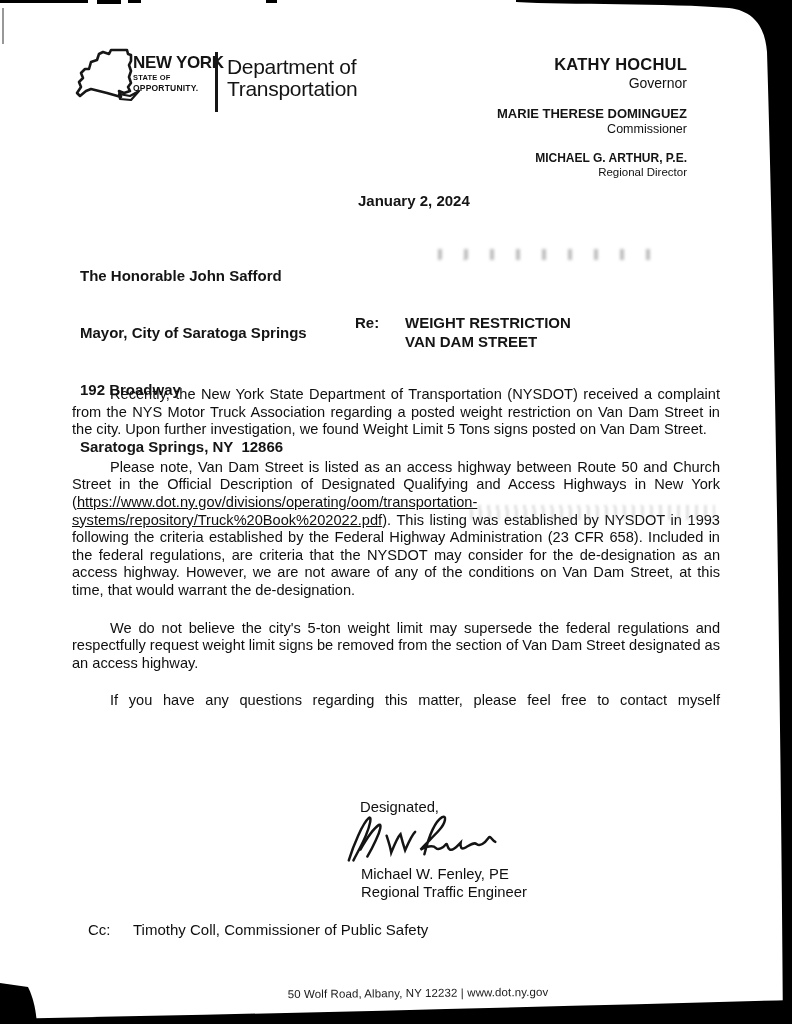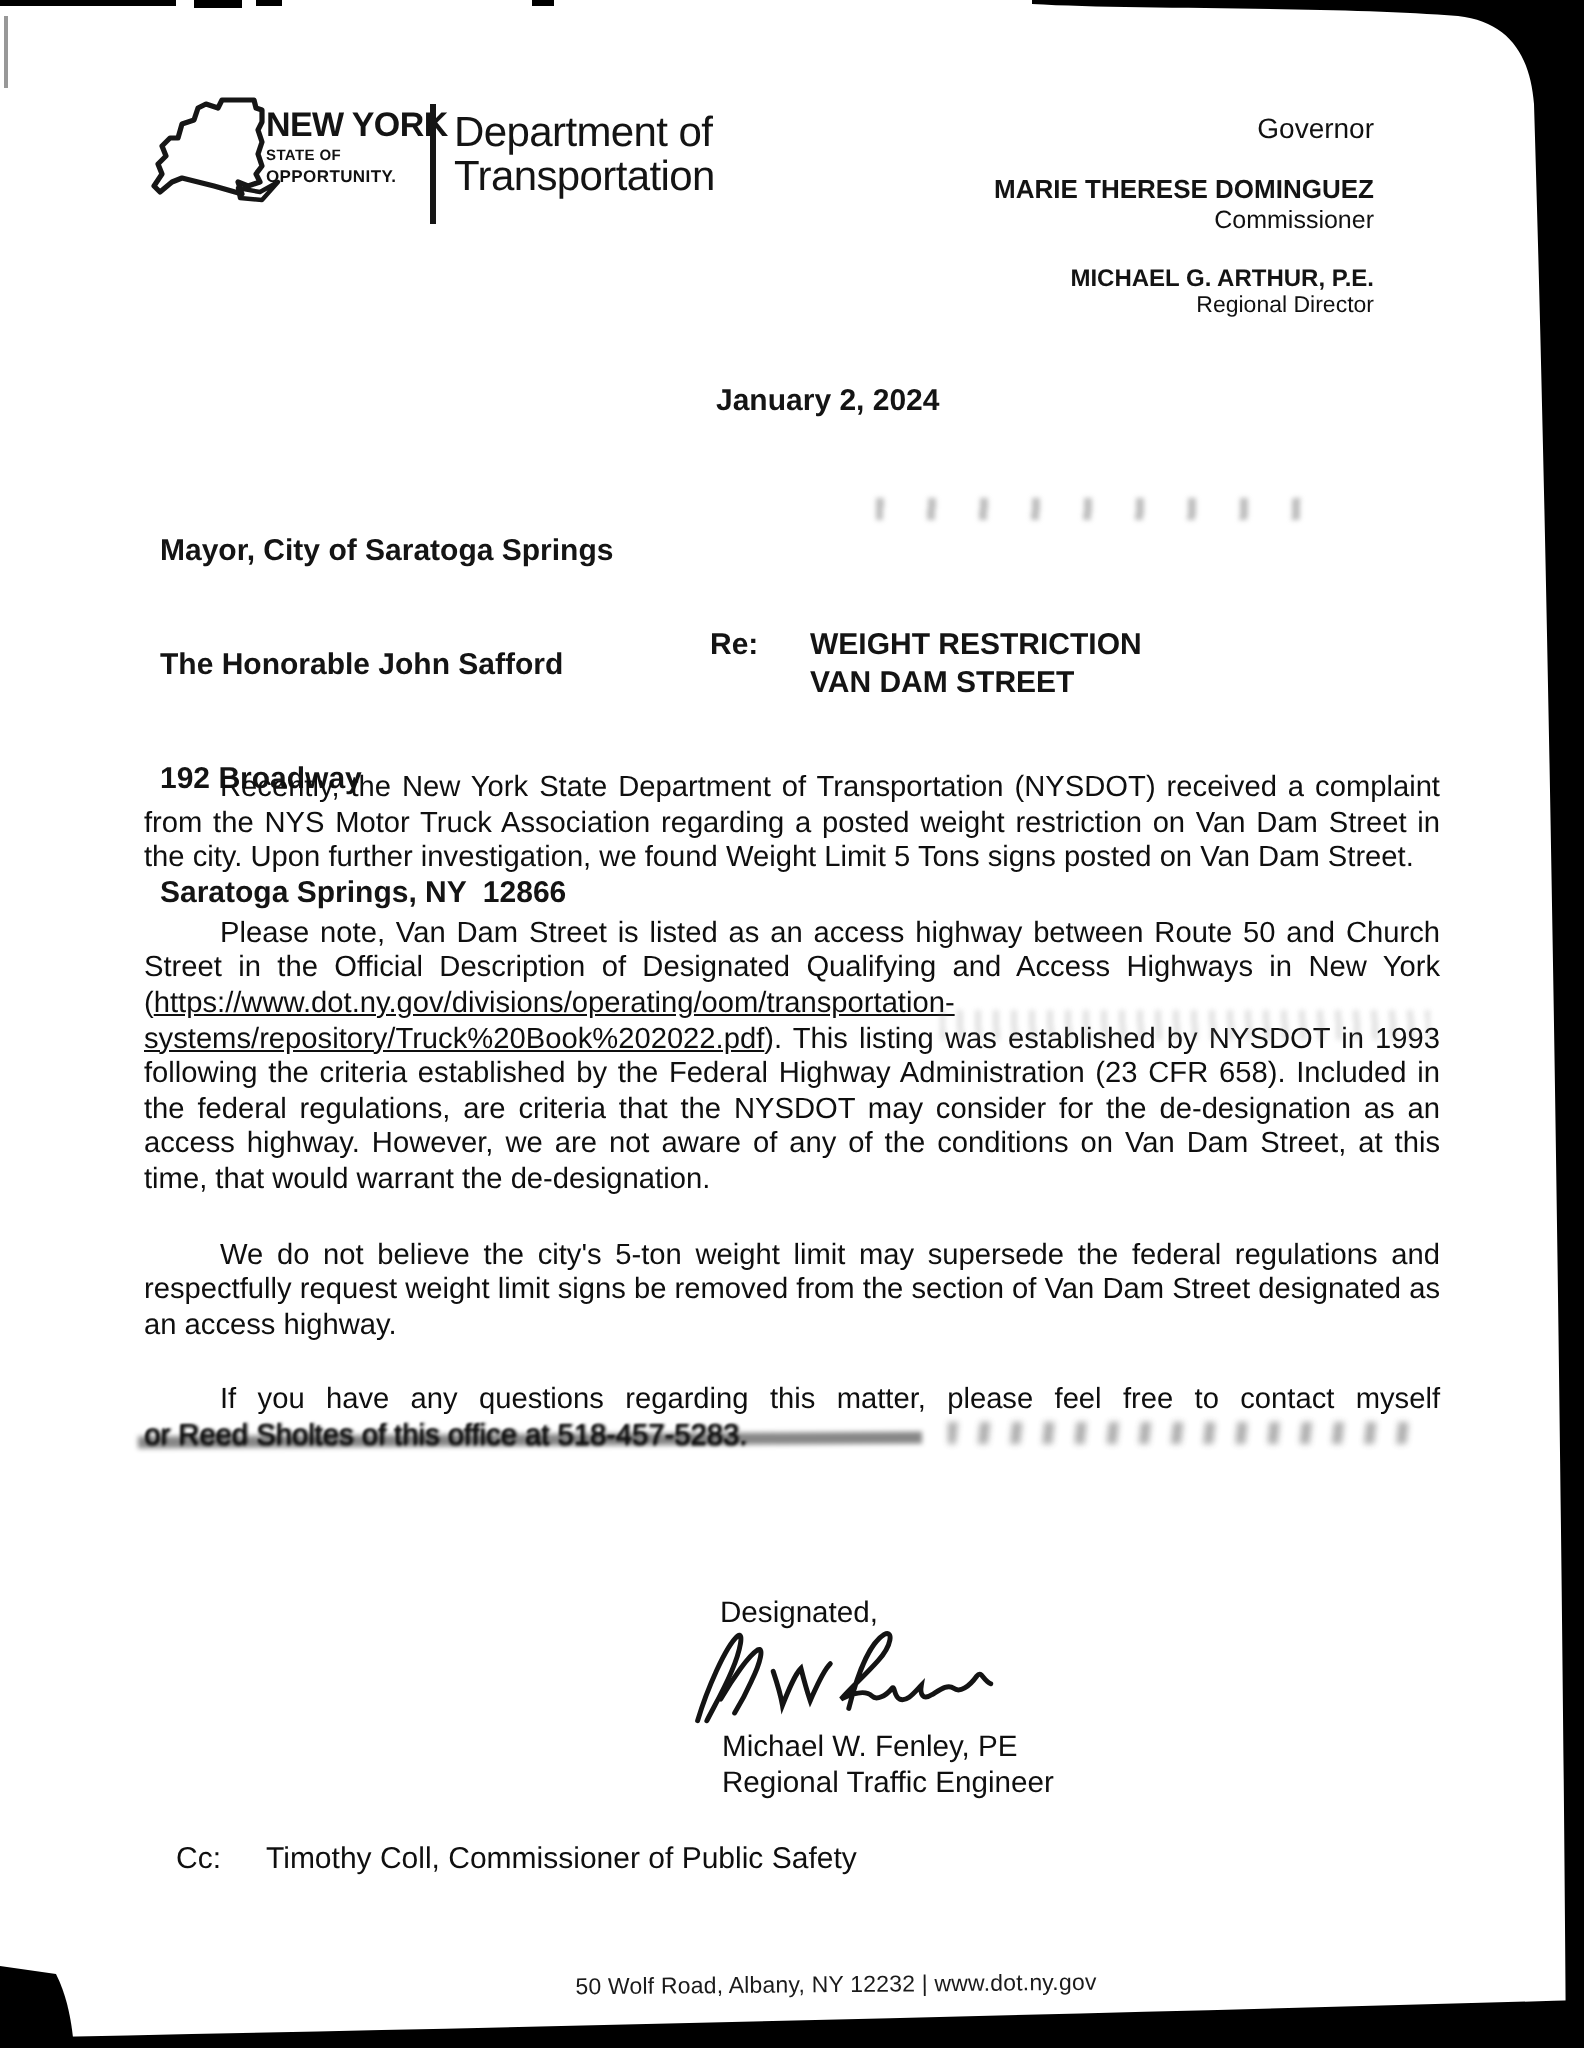--- a/index.html
+++ b/index.html
@@ -79,60 +79,56 @@
     </div>
     <div class="logo-divider"></div>
     <div class="dept-name">
       <div>Department of</div>
       <div>Transportation</div>
     </div>
   </div>
 
   <div class="officials">
     <div class="official o1">
+      <div class="o-name">KATHY HOCHUL</div>
       <div class="o-title">Governor</div>
     </div>
     <div class="official o2">
       <div class="o-name">MARIE THERESE DOMINGUEZ</div>
       <div class="o-title">Commissioner</div>
     </div>
     <div class="official o3">
       <div class="o-name">MICHAEL G. ARTHUR, P.E.</div>
       <div class="o-title">Regional Director</div>
     </div>
   </div>
 
   <div class="date">January 2, 2024</div>
 
   <div class="recipient">
+    <div>The Honorable John Safford</div>
     <div>Mayor, City of Saratoga Springs</div>
-    <div>The Honorable John Safford</div>
     <div>192 Broadway</div>
     <div>Saratoga Springs, NY  12866</div>
   </div>
   <div class="smudge smudge-addr"></div>
 
   <div class="subject">
     <span class="subject-label">Re:</span>
     <div class="subject-lines">
       <div>WEIGHT RESTRICTION</div>
       <div>VAN DAM STREET</div>
     </div>
   </div>
 
   <div class="letter-body">
     <p class="para">Recently, the New York State Department of Transportation (NYSDOT) received a complaint from the NYS Motor Truck Association regarding a posted weight restriction on Van Dam Street in the city.  Upon further investigation, we found Weight Limit 5 Tons signs posted on Van Dam Street.</p>
     <p class="para"><span>Please note, Van Dam Street is listed  as an access highway between Route 50 and Church Street in the Official Description of Designated Qualifying and Access Highways in New York (</span><span class="doc-link">https://www.dot.ny.gov/divisions/operating/oom/transportation-systems/repository/Truck%20Book%202022.pdf</span><span>).  This listing was established by NYSDOT in 1993 following the criteria established by the Federal Highway Administration (23 CFR 658).  Included in the federal regulations, are criteria that the NYSDOT may consider for the de-designation as an access highway.  However, we are not aware of any of the conditions on Van Dam Street, at this time, that would warrant the de-designation.</span></p>
     <p class="para">We do not believe the city's 5-ton weight limit may supersede the federal regulations and respectfully request weight limit signs be removed from the section of Van Dam Street designated as an access highway.</p>
     <div class="p4-line1">If you have any questions regarding this matter, please feel free to contact myself</div>
-    <div class="smudged-line">
-      <span class="smear-text">or Reed Sholtes of this office at 518-457-5283.</span>
-      <span class="smear-bar"></span>
-      <span class="smear-tail"></span>
-    </div>
   </div>
   <div class="smudge smudge-para2"></div>
 
   <div class="sincerely">Designated,</div>
   <svg class="signature" width="158" height="54" viewBox="0 0 200 70">
     <g fill="none" stroke="#141414" stroke-width="3.2" stroke-linecap="round">
       <path d="M9,64 C15,44 27,16 35,9 C39,6 37,18 31,32 C26,44 19,56 15,64"></path>
       <path d="M24,50 C32,36 42,22 48,18 C52,16 50,26 44,38 C40,47 36,54 33,59"></path>
       <path d="M58,32 C61,41 63,48 64,54 C68,44 72,34 76,30 C78,38 80,45 82,51 C86,42 90,32 95,27"></path>
       <path d="M107,56 C112,36 120,14 130,8 C136,5 135,15 126,25 C118,34 108,43 102,50 C110,46 118,44 122,48 C125,51 131,48 135,43 C137,41 136,48 140,50 C145,52 150,45 154,41 C153,47 155,51 161,47 C166,44 171,40 175,43 C179,46 185,42 190,35 C193,31 194,38 199,40"></path>

